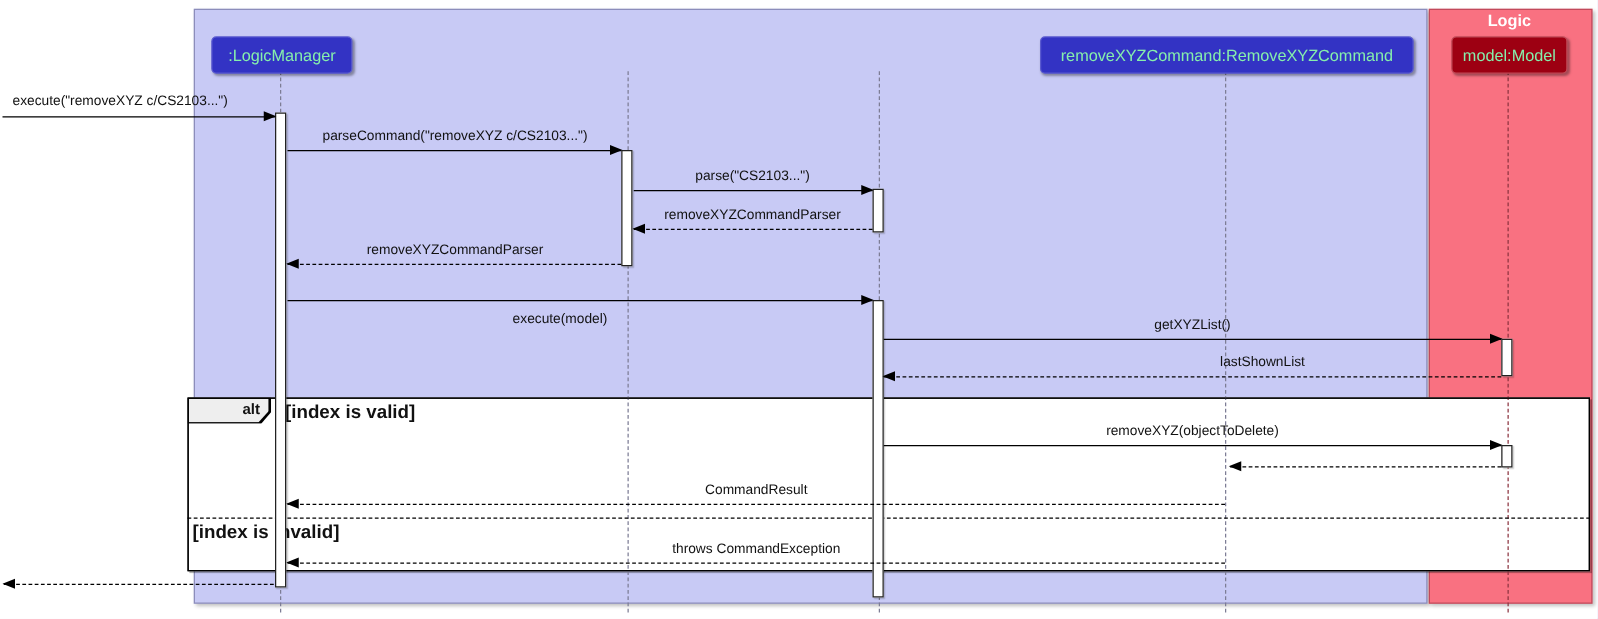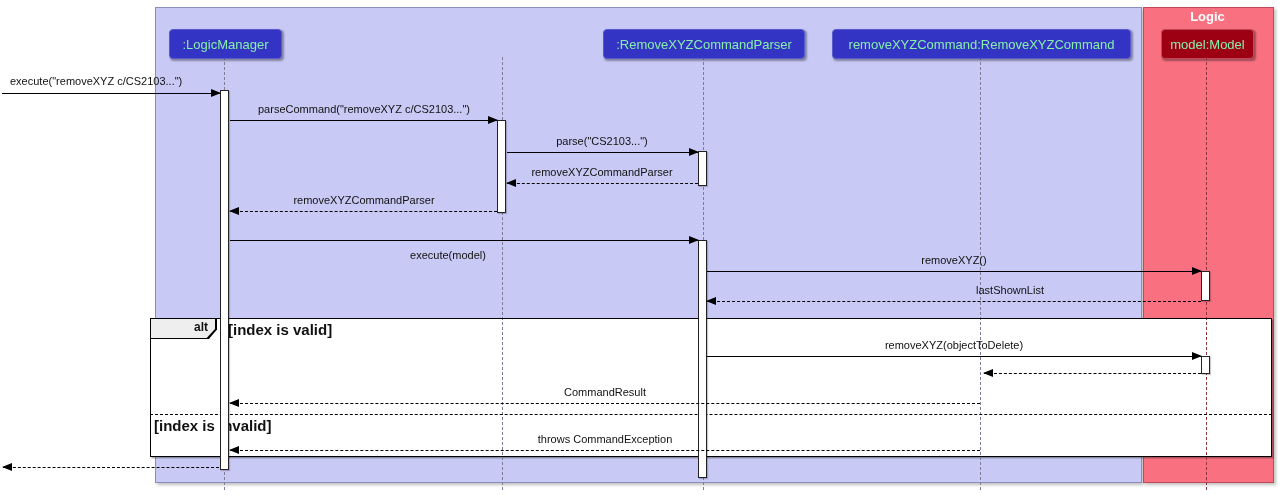--- a/index.html
+++ b/index.html
@@ -105,21 +105,21 @@
   <div class="mlabel" style="left:364px;top:194px;">removeXYZCommandParser</div>
 
   <div class="msg solid" style="left:230px;top:240px;width:468px;">
       <span class="head right"></span>
     </div>
   <div class="mlabel" style="left:448px;top:223px;margin-top:26px;">execute(model)</div>
 
   <div class="msg solid" style="left:707px;top:271px;width:494px;">
       <span class="head right"></span>
     </div>
-  <div class="mlabel" style="left:954px;top:254px;">removeXYZ()</div>
+  <div class="mlabel" style="left:954px;top:254px;">getXYZList()</div>
 
   <div class="msg dashed" style="left:707px;top:301px;width:494px;">
       <span class="head left"></span>
     </div>
   <div class="mlabel" style="left:1010px;top:284px;">lastShownList</div>
 
   <div class="msg solid" style="left:707px;top:356px;width:494px;">
       <span class="head right"></span>
     </div>
   <div class="mlabel" style="left:954px;top:339px;">removeXYZ(objectToDelete)</div>
@@ -136,19 +136,18 @@
   <div class="msg dashed" style="left:230px;top:450px;width:750px;">
       <span class="head left"></span>
     </div>
   <div class="mlabel" style="left:605px;top:433px;">throws CommandException</div>
 
   <div class="msg dashed" style="left:3px;top:467px;width:216px;">
       <span class="head left"></span>
     </div>
 
   <div class="participant p-logic" style="left:169px;width:111px;">:LogicManager</div>
-  <div class="participant p-logic" style="left:603px;width:200px;">:RemoveXYZCommandParser</div>
   <div class="participant p-logic" style="left:832px;width:297px;">removeXYZCommand:RemoveXYZCommand</div>
   <div class="participant p-model" style="left:1161px;width:91px;">model:Model</div>
 
   <div id="model-title" class="frame-title">Logic</div>
 
 </div>
 
 </body></html>

